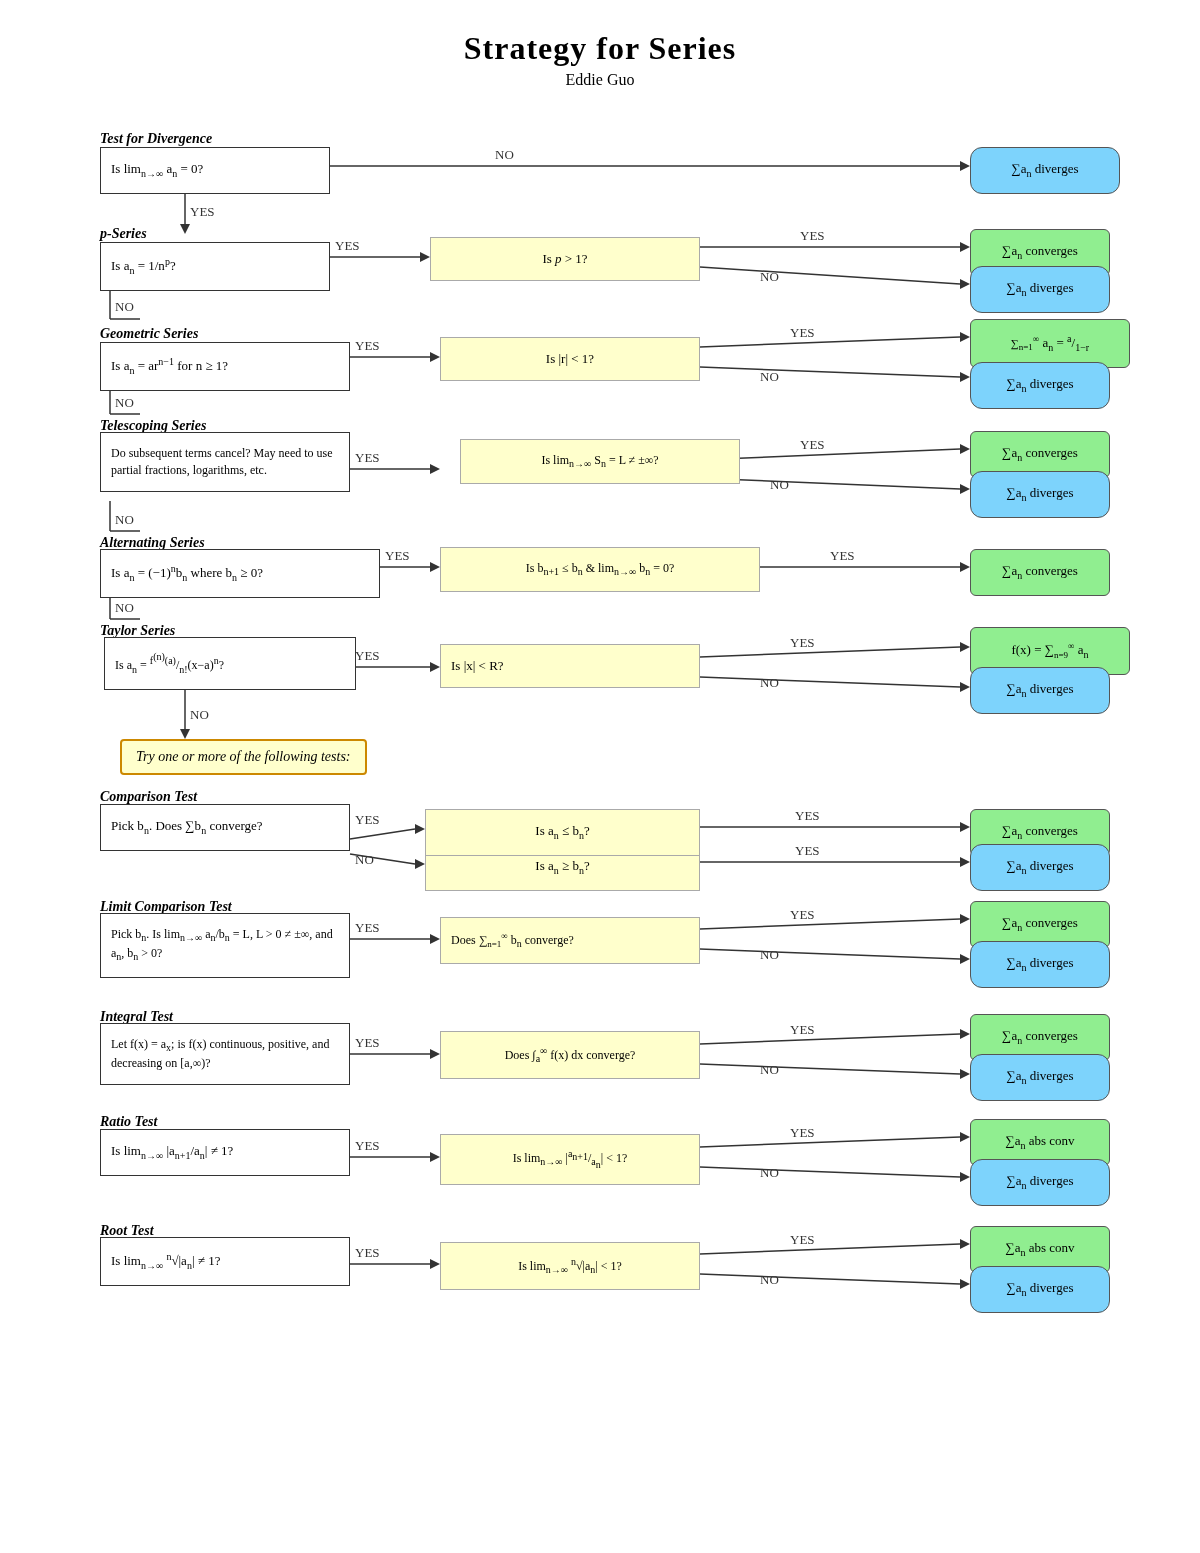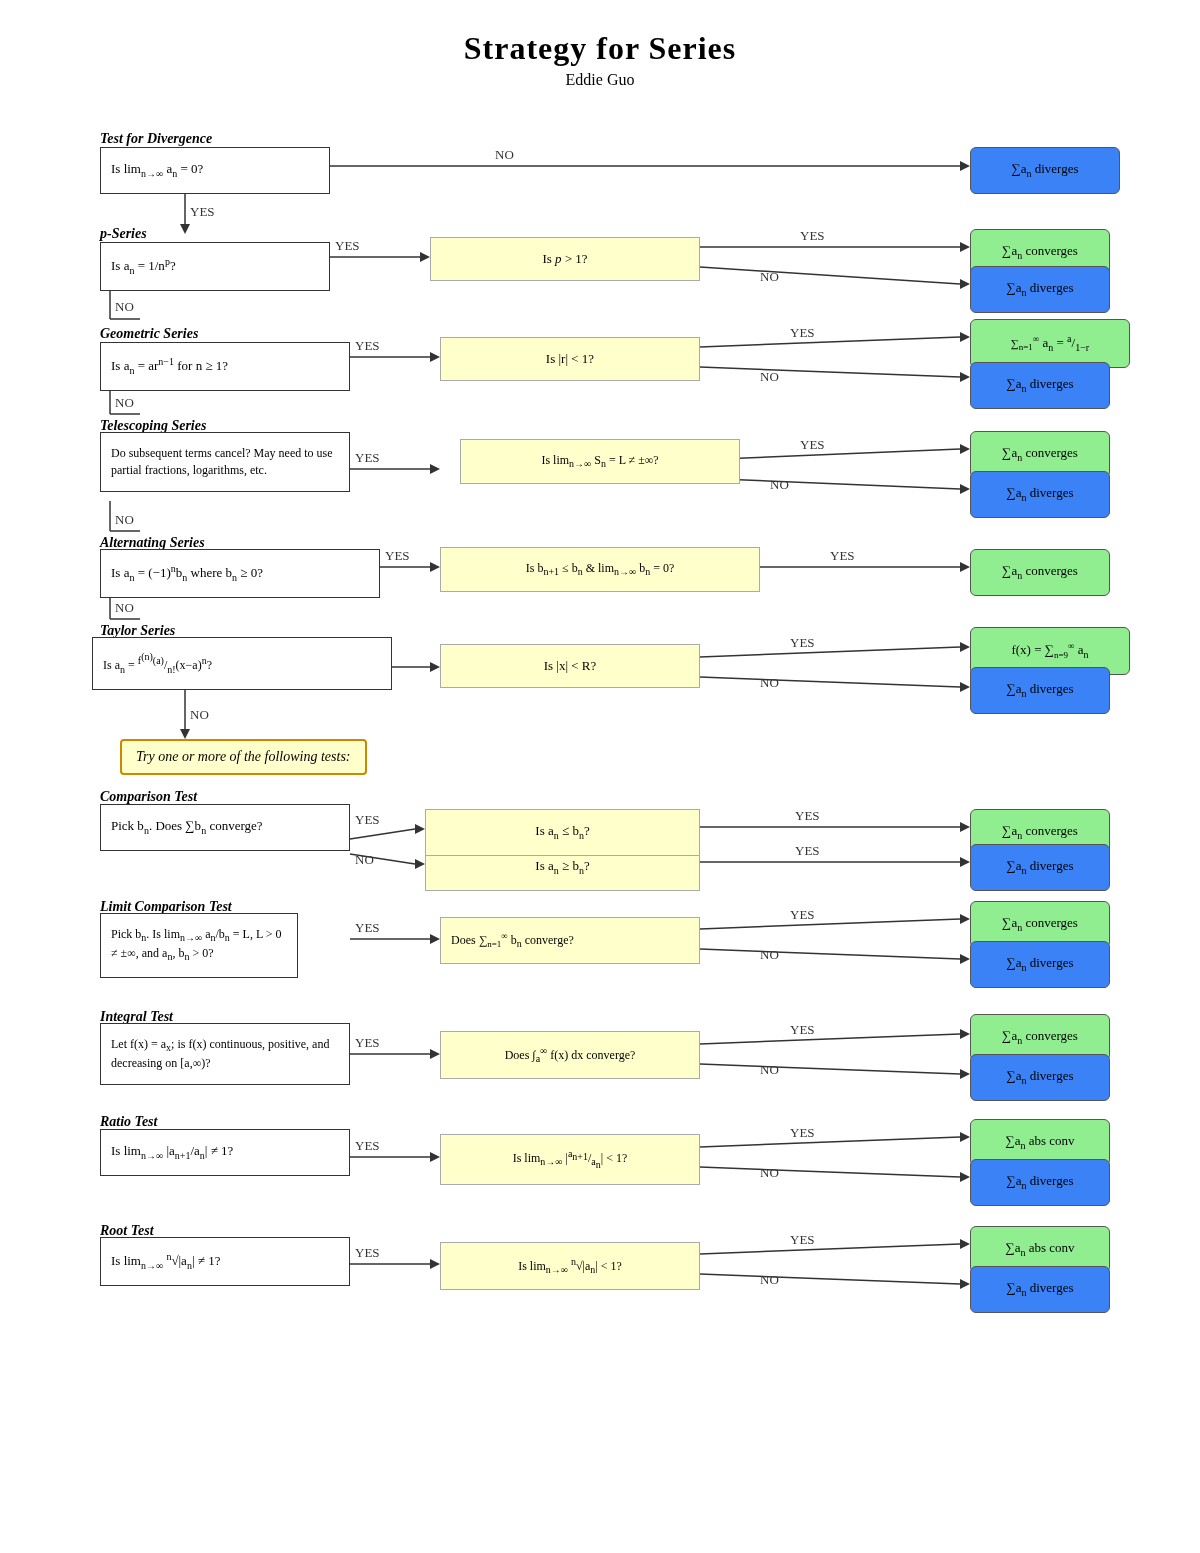--- a/index.html
+++ b/index.html
@@ -34,21 +34,21 @@
       border: 1.5px solid #333;
       background: #fff;
       padding: 12px 10px;
       font-size: 13px;
       display: inline-block;
       line-height: 1.4;
     }
     .box-white { background: #fff; }
     .box-yellow { background: #ffffcc; border: 1.5px solid #aaa; }
     .box-green { background: #90ee90; border: 1.5px solid #555; border-radius: 6px; text-align: center; min-width: 140px; }
-    .box-red { background: #3b82f6; border: 1.5px solid #555; border-radius: 6px; text-align: center; min-width: 140px; }
+    .box-red { background: #7dd3fc; border: 1.5px solid #555; border-radius: 12px; text-align: center; min-width: 140px; }
     .box-orange-border { background: #ffffcc; border: 2px solid #cc8800; border-radius: 4px; padding: 8px 14px; font-size: 14px; }
 
     .section-label {
       font-style: italic;
       font-size: 14px;
       font-weight: bold;
       margin-bottom: 2px;
     }
 
     svg.flowsvg {
@@ -301,24 +301,24 @@
     <div class="abs box box-yellow" style="left:400px; top:438px; width:320px; text-align:center; font-size:12px;">
       Is b<sub>n+1</sub> ≤ b<sub>n</sub> &amp; lim<sub>n→∞</sub> b<sub>n</sub> = 0?
     </div>
     <div class="abs box box-green" style="left:930px; top:440px;">
       ∑a<sub>n</sub> converges
     </div>
 
     <div class="abs" style="left:60px; top:512px;">
       <span class="section-label">Taylor Series</span>
     </div>
-    <div class="abs box box-white" style="left:52px; top:528px; width:300px; font-size:12px;">
+    <div class="abs box box-white" style="left:64px; top:528px; width:252px; font-size:12px;">
       Is a<sub>n</sub> = <sup>f<sup>(n)</sup>(a)</sup>/<sub>n!</sub>(x−a)<sup>n</sup>?
     </div>
-    <div class="abs box box-yellow" style="left:400px; top:535px; width:260px; text-align:center;">
+    <div class="abs box box-yellow" style="left:400px; top:535px; width:260px; text-align:left;">
       Is |x| &lt; R?
     </div>
     <div class="abs box box-green" style="left:930px; top:518px; min-width:160px;">
       f(x) = ∑<sub style="font-size:9px;">n=9</sub><sup style="font-size:9px;">∞</sup> a<sub>n</sub>
     </div>
     <div class="abs box box-red" style="left:930px; top:558px;">
       ∑a<sub>n</sub> diverges
     </div>
 
     <div class="abs box-orange-border" style="left:80px; top:630px; font-style:italic;">
@@ -340,21 +340,21 @@
     <div class="abs box box-green" style="left:930px; top:700px;">
       ∑a<sub>n</sub> converges
     </div>
     <div class="abs box box-red" style="left:930px; top:735px;">
       ∑a<sub>n</sub> diverges
     </div>
 
     <div class="abs" style="left:60px; top:788px;">
       <span class="section-label">Limit Comparison Test</span>
     </div>
-    <div class="abs box box-white" style="left:60px; top:804px; width:198px; font-size:12px;">
+    <div class="abs box box-white" style="left:60px; top:804px; width:250px; font-size:12px;">
       Pick b<sub>n</sub>. Is lim<sub>n→∞</sub> a<sub>n</sub>/b<sub>n</sub> = L, L &gt; 0 ≠ ±∞, and a<sub>n</sub>, b<sub>n</sub> &gt; 0?
     </div>
     <div class="abs box box-yellow" style="left:400px; top:808px; width:260px; font-size:12px;">
       Does ∑<sub style="font-size:9px;">n=1</sub><sup style="font-size:9px;">∞</sup> b<sub>n</sub> converge?
     </div>
     <div class="abs box box-green" style="left:930px; top:792px;">
       ∑a<sub>n</sub> converges
     </div>
     <div class="abs box box-red" style="left:930px; top:832px;">
       ∑a<sub>n</sub> diverges

